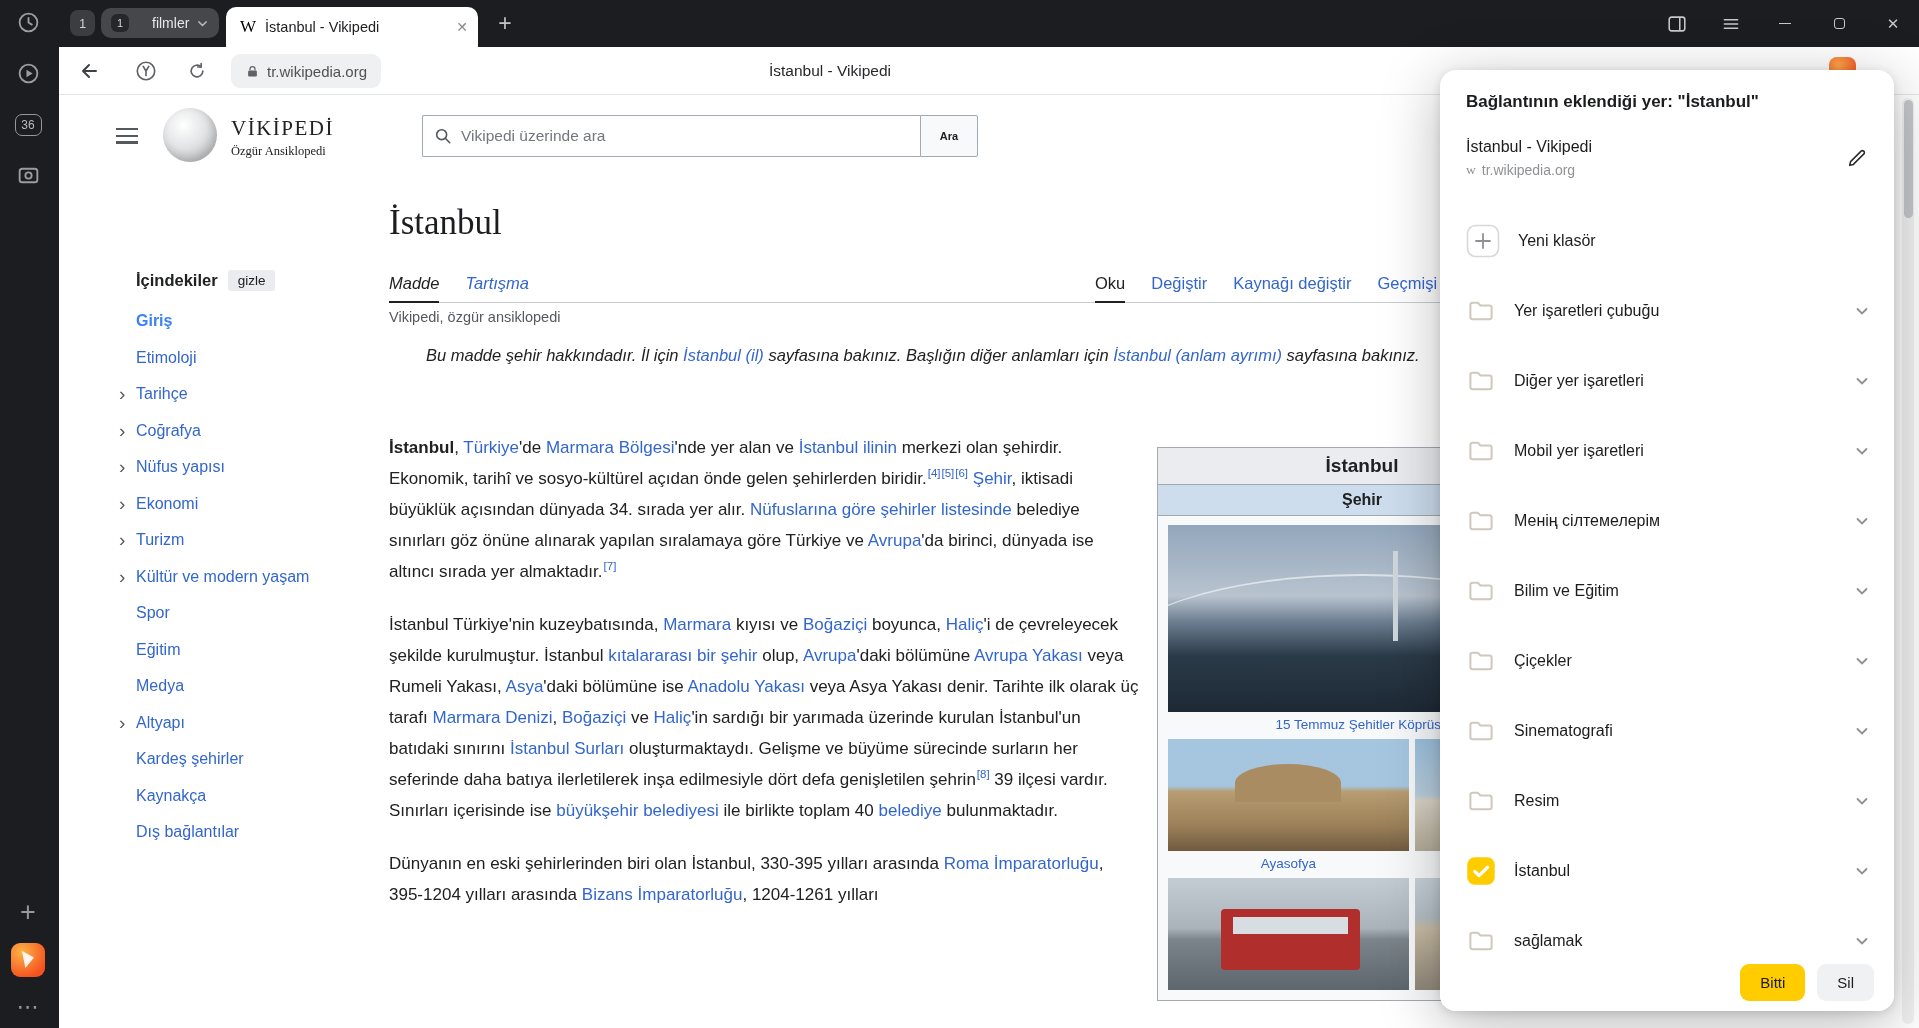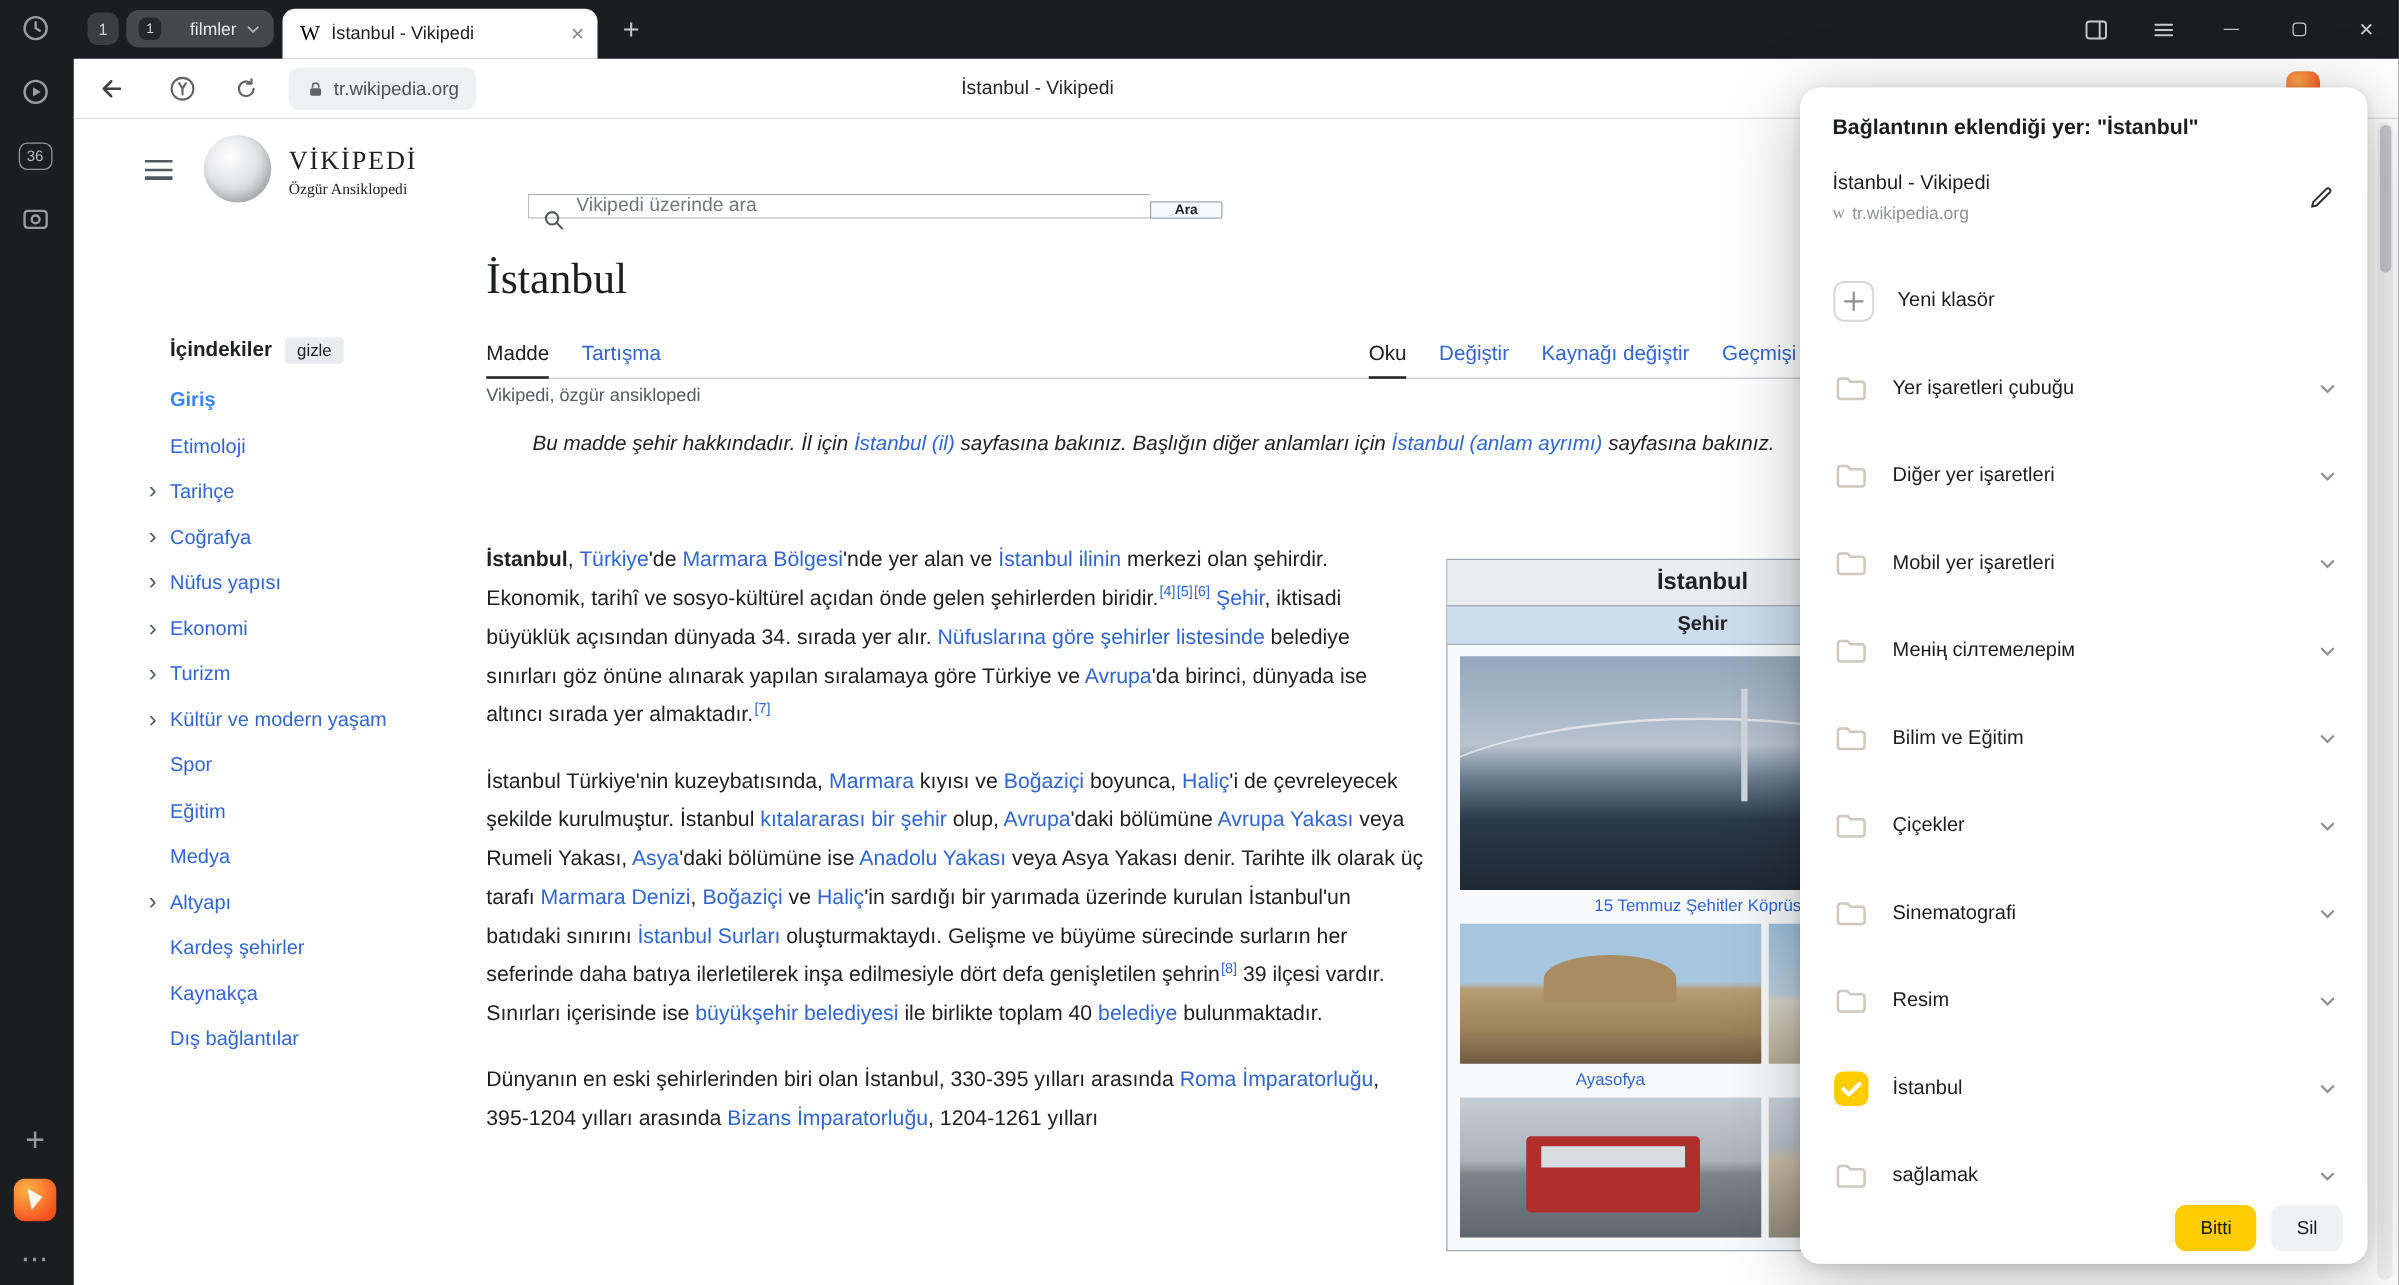--- a/index.html
+++ b/index.html
@@ -59,21 +59,21 @@
   
   .page { position:absolute; left:59px; top:95px; right:0; bottom:0; background:#fff; overflow:hidden; z-index:1;padding-left:12px; }
   .wiki-burger { position:absolute; left:57px; top:33px; width:22px; cursor:pointer; }
   .wiki-burger span { display:block; height:2.3px; background:#54595d; margin-bottom:4.4px; }
   .wiki-globe { position:absolute; left:104px; top:13px; width:54px; height:54px; border-radius:50%;
     background:radial-gradient(circle at 38% 32%, #ffffff, #e2e3e5 45%, #b9babd 85%, #a7a8ab);
     box-shadow:inset -3px -4px 8px rgba(0,0,0,.14); }
   .wiki-wordmark { position:absolute; left:172px; top:21px; font-family:"Liberation Serif","DejaVu Serif",serif; }
   .wm-title { font-size:21px; letter-spacing:1.5px; color:#202122; }
   .wm-sub { font-size:12.5px; margin-top:3px; color:#202122; }
-  .search-wrap { position:absolute; left:363px; top:38px; width:556px; height:42px; display:flex;align-items:flex-end; }
+  .search-wrap { position:absolute; left:363px; top:20px; width:556px; height:42px; display:flex; }
   .search-box { flex:1; position:relative; border:1px solid #a2a9b1; border-right:none; border-radius:2px 0 0 2px; }
   .search-icon { position:absolute; left:11px; top:11px; }
   .search-input { width:100%; height:100%; border:none; outline:none; background:transparent;
     padding-left:38px; font-size:15.5px; font-family:inherit; color:#202122; }
   .search-input::placeholder { color:#72777d; }
   .search-btn { width:58px; border:1px solid #a2a9b1; background:#f8f9fa; font-family:inherit;
     font-size:11px; font-weight:600; color:#202122; border-radius:0 2px 2px 0; cursor:pointer; }
   
   .toc { position:absolute; left:59px; top:175px; width:272px; }
   .toc-head { display:flex; align-items:center; gap:10px; padding-left:18px; }
@@ -83,21 +83,21 @@
   .toc li { position:relative; height:36.5px; display:flex; align-items:center; padding-left:18px;
     font-size:16px; cursor:pointer; }
   .toc li .arr { position:absolute; left:1px; top:50%; transform:translateY(-52%); color:#54595d; font-size:19px; }
   .toc li.active .lbl { font-weight:bold; color:#3b82f6; }
   .link { color:#3366cc; }
   
   .article-title { position:absolute; left:330px; top:108px; font-family:"Liberation Serif","DejaVu Serif",serif;
     font-size:35px; font-weight:normal; color:#1c1d1f; }
   .article-tabs { position:absolute; left:330px; top:172px; right:30px; height:36px;
     border-bottom:1px solid #c8ccd1; font-size:16.5px; }
-  .tabs-left { position:absolute; left:0; bottom:0; display:flex; gap:26px; }
+  .tabs-left { position:absolute; left:0; bottom:0; display:flex; gap:26px;font-style:italic; }
   .tabs-right { position:absolute; left:706px; bottom:0; display:flex; gap:26px; }
   .atab { padding-bottom:8px; color:#3366cc; cursor:pointer; white-space:nowrap; }
   .atab.sel { color:#202122; border-bottom:2px solid #202122; margin-bottom:-1px; }
   .site-sub { position:absolute; left:330px; top:214px; font-size:14.5px; color:#54595d; }
   .hatnote { position:absolute; left:367px; top:247px; width:1010px; font-style:italic;
     font-size:16.5px; line-height:27px; }
   .article-body { position:absolute; left:330px; top:337px; width:752px; font-size:17px; line-height:31px; }
   .article-body p + p { margin-top:22px; }
   .article-body sup, .hatnote sup { font-size:11.5px; line-height:0; margin-left:1px; }
   .b { font-weight:bold; }

